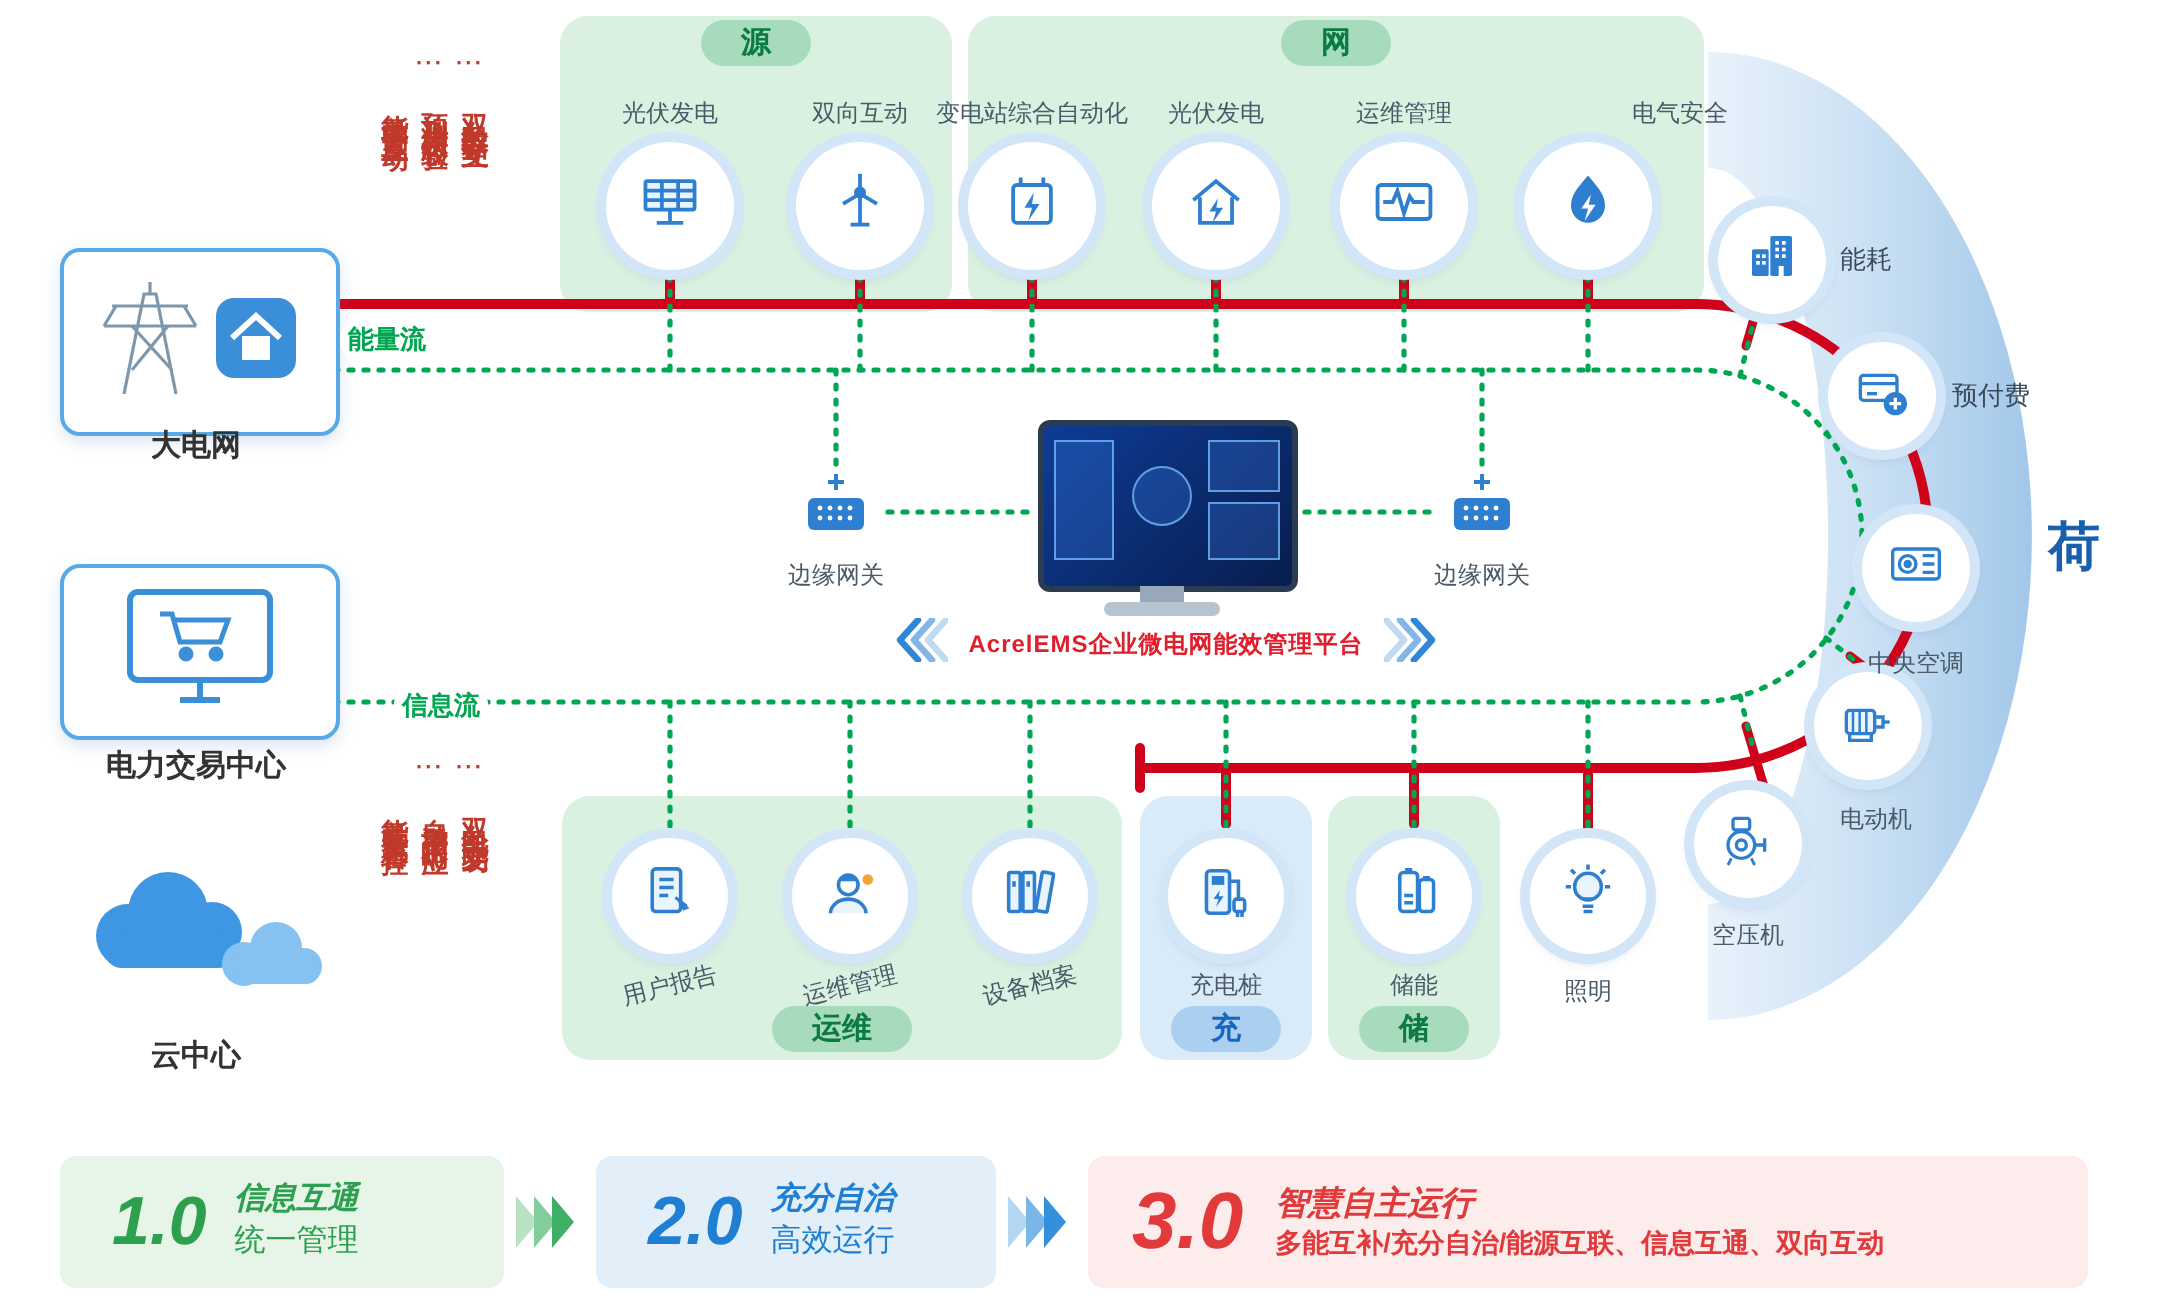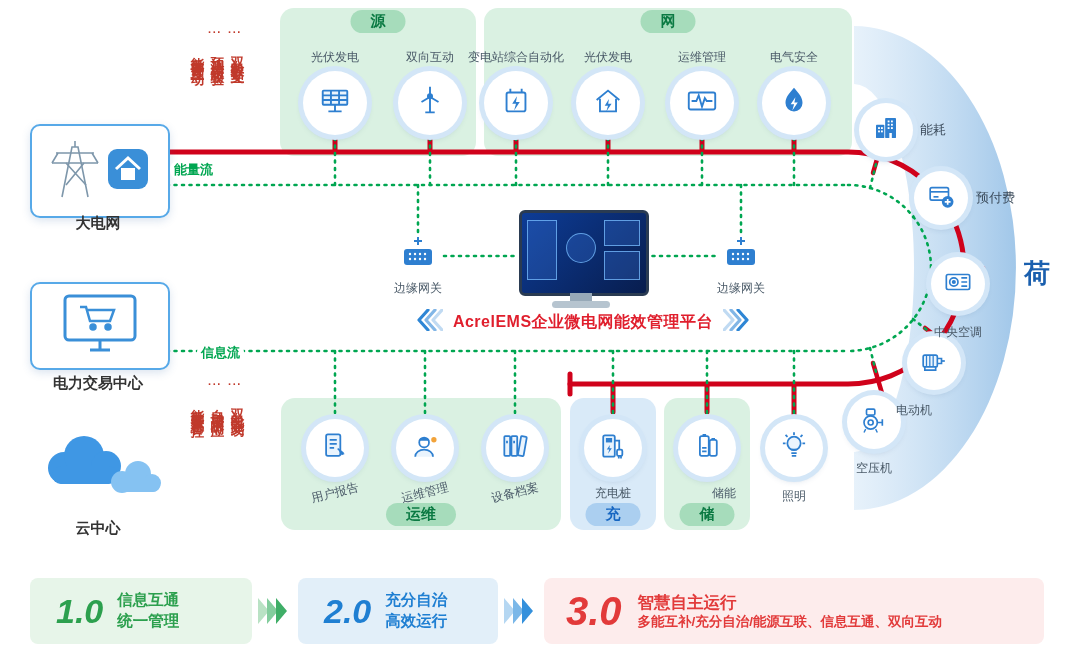--- a/index.html
+++ b/index.html
@@ -34,32 +34,32 @@
         display:flex;align-items:center;justify-content:center;}
   .gw{position:absolute;z-index:3;}
   .monitor{position:absolute;left:519px;top:210px;width:124px;height:80px;z-index:3;
            border:3px solid #2a3b52;border-radius:6px;overflow:hidden;
            background:linear-gradient(135deg,#0d3c96,#081d4e);}
   .monitor .w{position:absolute;border:1px solid rgba(120,190,255,.75);background:rgba(60,120,220,.3);}
   .m-stand{position:absolute;left:570px;top:293px;width:22px;height:8px;background:#97a9b8;z-index:3;}
   .m-base{position:absolute;left:552px;top:301px;width:58px;height:7px;background:#b6c4cf;border-radius:4px;z-index:3;}
   .banner{position:absolute;left:408px;top:308px;width:350px;height:28px;z-index:4;
           display:flex;align-items:center;justify-content:center;gap:10px;}
-  .banner .title{font-size:16px;font-weight:800;color:#e01f2d;letter-spacing:.5px;white-space:nowrap;}
+  .banner .title{font-size:12px;font-weight:800;color:#e01f2d;letter-spacing:.5px;white-space:nowrap;}
   .timeline{position:absolute;left:30px;top:578px;width:1014px;height:66px;z-index:4;
             display:flex;align-items:center;}
   .tseg{height:66px;border-radius:8px;display:flex;align-items:center;}
   .tseg.g{width:222px;background:#e7f5e9;color:#2ca04e;}
   .tseg.b{width:200px;background:#e2eff9;color:#1f7fd2;}
   .tseg.r{flex:1;background:#fdecec;color:#e23a3a;}
   .tver{font-size:34px;font-weight:800;font-style:italic;margin:0 14px 0 26px;}
   .tseg.r .tver{font-size:40px;margin:0 16px 0 22px;}
-  .tl1{font-size:15.5px;font-weight:700;line-height:1.35;}
+  .tl1{font-size:15.5px;font-weight:700;line-height:1.35;font-style:italic;}
   .tseg.r .tl1{font-size:16.5px;}
-  .tl2{font-size:15.5px;font-weight:700;line-height:1.35;}
+  .tl2{font-size:15.5px;font-weight:400;line-height:1.35;}
   .tseg.r .tl2{font-size:13.5px;font-weight:600;}
   .tarrow{width:46px;display:flex;align-items:center;justify-content:center;}
 </style>
 </head>
 <body>
 
 <div class="stage">
 
   <svg class="bgband" width="1080" height="652">
     <defs>
@@ -159,21 +159,21 @@
   </div>
   <div class="lbl" style="left:702px;top:57px">运维管理</div>
   <div class="circle c64" style="left:702px;top:103px">
     <span><svg width="34" height="34" viewBox="0 0 36 36">
           <g fill="none" stroke="#2e7fd0" stroke-width="2">
             <rect x="4" y="9" width="28" height="18" rx="2"></rect>
             <path d="M7 18h5l2.5-6 3.5 12 3-9 2 3h6"></path>
           </g>
         </svg></span>
   </div>
-  <div class="lbl" style="left:794px;top:57px">电气安全</div>
+  <div class="lbl" style="left:840px;top:57px">电气安全</div>
   <div class="circle c64" style="left:794px;top:103px">
     <span><svg width="34" height="34" viewBox="0 0 36 36">
           <path d="M18 4c-5 6-9 10-9 16a9 9 0 0 0 18 0c0-6-4-10-9-16z" fill="#2e7fd0"></path>
           <path d="M19.5 14l-5 7.5h3.6l-1.9 6.5 5.8-8.5h-3.6z" fill="#fff"></path>
         </svg></span>
   </div>
 
   <div class="circle c54" style="left:886px;top:130px">
     <span><svg width="30" height="30" viewBox="0 0 36 36">
           <g fill="#2e7fd0">
@@ -226,21 +226,21 @@
     <span><svg width="30" height="30" viewBox="0 0 36 36">
           <g fill="none" stroke="#2e7fd0" stroke-width="2">
             <rect x="5" y="11" width="17" height="14" rx="2" fill="#eaf4fd"></rect>
             <path d="M9 11v14M13 11v14M17 11v14" stroke-width="1.5"></path>
             <path d="M22 15h5v6h-5"></path>
             <path d="M27 18h4"></path>
             <path d="M7 25v4h13v-4"></path>
           </g>
         </svg></span>
   </div>
-  <div class="lbl" style="left:914px;top:410px">电动机</div>
+  <div class="lbl" style="left:938px;top:410px">电动机</div>
 
   <div class="circle c54" style="left:874px;top:422px">
     <span><svg width="30" height="30" viewBox="0 0 36 36">
           <g fill="none" stroke="#2e7fd0" stroke-width="2">
             <circle cx="14" cy="21" r="8"></circle>
             <circle cx="14" cy="21" r="3"></circle>
             <rect x="9" y="5" width="10" height="7" rx="1.5"></rect>
             <path d="M14 12v1.5"></path>
             <path d="M22 21h6M28 17v8"></path>
             <path d="M8 29l-2 4M20 29l2 4" stroke-width="1.7"></path>
@@ -316,21 +316,21 @@
     <span><svg width="32" height="32" viewBox="0 0 36 36">
           <g fill="none" stroke="#2e7fd0" stroke-width="2">
             <rect x="13" y="4.5" width="4" height="2.5" fill="#2e7fd0" stroke="none"></rect>
             <rect x="10" y="7" width="10" height="22" rx="2"></rect>
             <path d="M12.5 24h5M12.5 20h5"></path>
             <rect x="23" y="9" width="4" height="2" fill="#2e7fd0" stroke="none"></rect>
             <rect x="21" y="11" width="8" height="18" rx="2"></rect>
           </g>
         </svg></span>
   </div>
-  <div class="lbl" style="left:724px;top:493px">储能</div>
+  <div class="lbl" style="left:707px;top:493px">储能</div>
 
   <div class="card" style="left:30px;top:124px;width:136px;height:90px">
     <span><svg width="112" height="64" viewBox="0 0 112 64">
           <g fill="none" stroke="#7e97ab" stroke-width="1.6">
             <path d="M18 60L28 10h6l10 50"></path>
             <path d="M31 10V4"></path>
             <path d="M12 16h38M8 26h46"></path>
             <path d="M22 48l18-22M42 48L22 26"></path>
             <path d="M8 26l6-10M54 26l-6-10"></path>
           </g>

